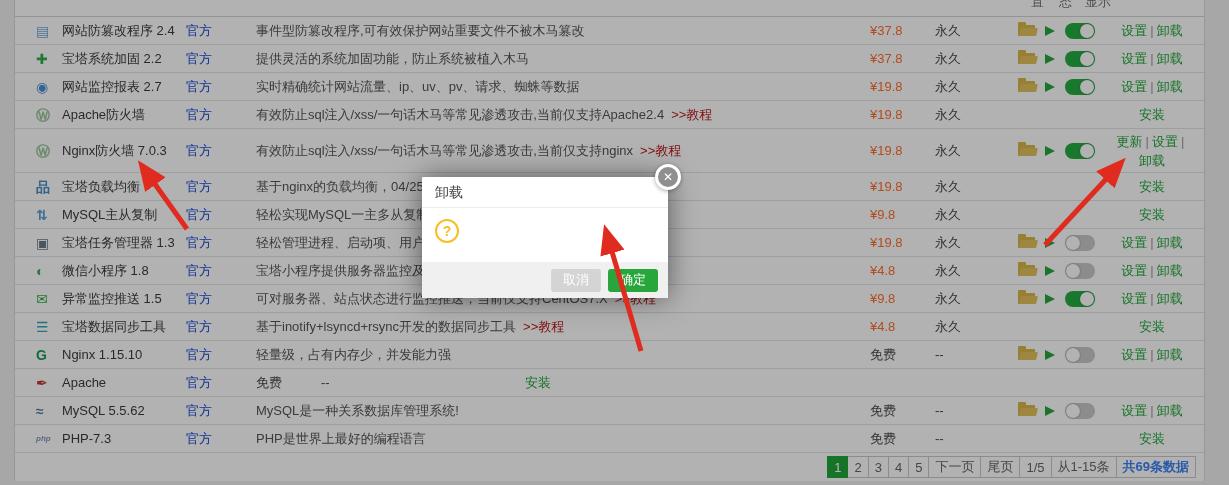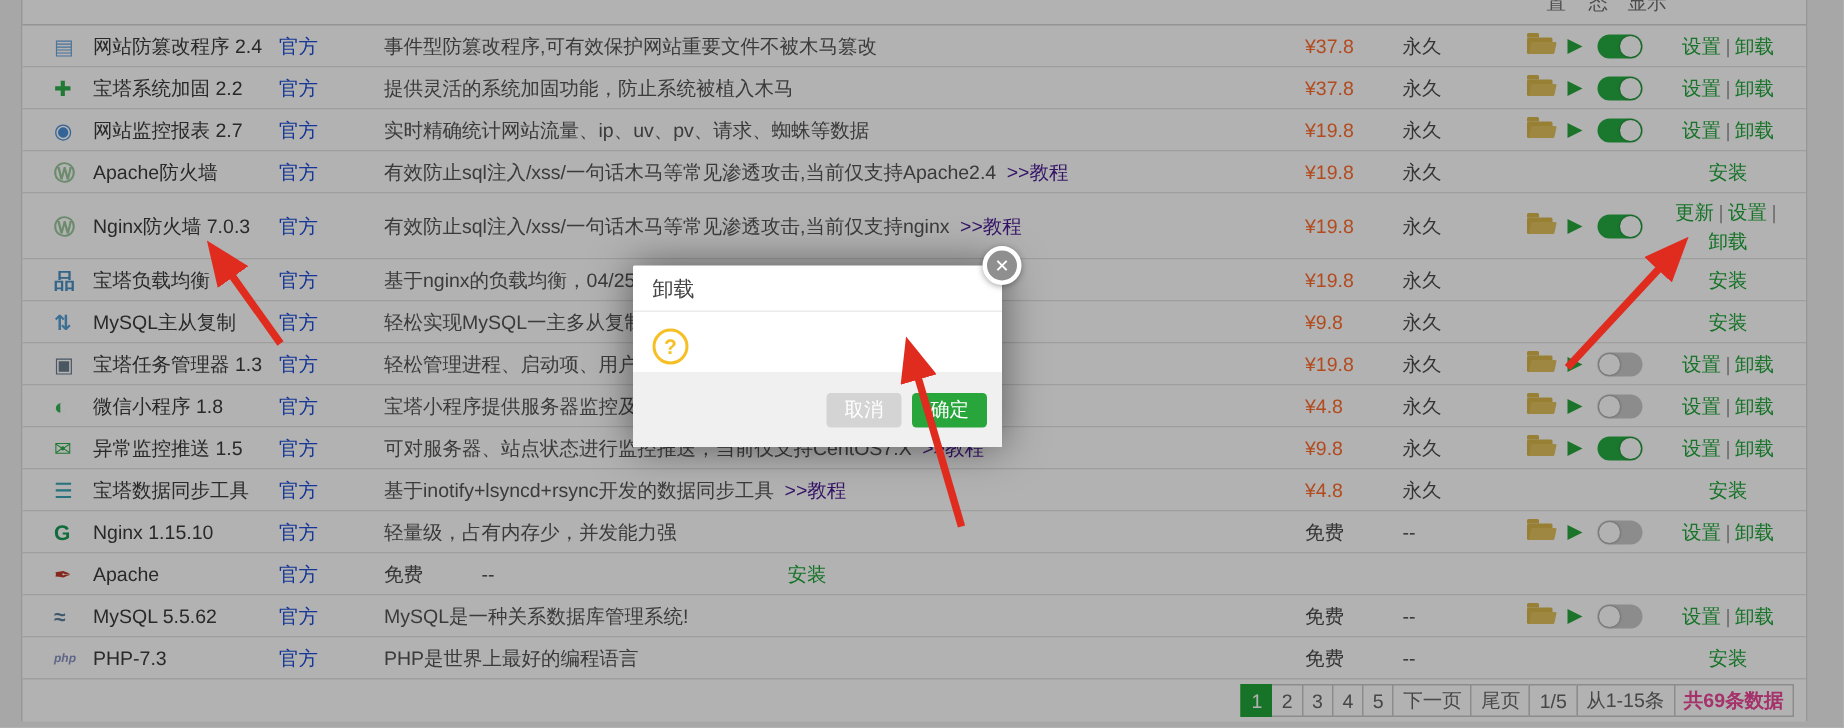--- a/index.html
+++ b/index.html
@@ -20,21 +20,21 @@
   .trow{display:flex;align-items:center;height:28px;border-bottom:1px solid #e3e3e3;
     font-size:13px;color:#4c4c4c;box-sizing:border-box;background:#fff}
   .trow.tall{height:44px}
   .cell{flex:none}
   .c-icon{width:26px;margin-left:21px;display:flex;align-items:center}
   .app-icon{font-size:14px;line-height:16px;font-weight:bold;display:inline-block}
   .app-icon.small{font-size:8px;font-style:italic;letter-spacing:0}
   .c-name{width:124px;color:#3c3c3c;white-space:nowrap;overflow:hidden}
   .c-vendor{width:70px;color:#1d4ed8}
   .c-desc{flex:1 1 auto;min-width:0;white-space:nowrap;overflow:hidden;color:#555}
-  .tutorial-link{color:#4c1d95;margin-left:7px;cursor:pointer}
+  .tutorial-link{color:#b91c1c;margin-left:7px;cursor:pointer}
   .c-price{width:65px;color:#ff6d2e}
   .c-price.free{color:#4c4c4c}
   .c-term{width:83px}
   .c-controls{width:90px;display:flex;align-items:center;gap:10px}
   .c-actions{width:88px;text-align:center;padding-right:8px;line-height:19px;white-space:nowrap}
   .action-link{color:#20a53a;cursor:pointer;text-decoration:none}
   .sep{color:#9a9a9a;margin:0 3px}
   
   .folder{width:17px;height:11px;background:#d9b64a;border-radius:1px;position:relative;
     display:inline-block;cursor:pointer}
@@ -51,35 +51,35 @@
     box-shadow:0 0 2px rgba(0,0,0,.4)}
   .toggle.on .knob{right:1px}
   .toggle.off .knob{left:1px}
   
   .pager{height:28px;display:flex;justify-content:flex-end;align-items:center;padding-right:8px}
   .pbox{height:22px;min-width:21px;box-sizing:border-box;border:1px solid #c9c9c9;margin-left:-1px;
     display:flex;align-items:center;justify-content:center;font-size:13px;color:#666;
     padding:0 6px;background:#fff;cursor:pointer;position:relative}
   .pbox.active{background:#20a53a;border-color:#20a53a;color:#fff;z-index:1}
   .pbox.info{cursor:default}
-  .pbox.strong{font-weight:bold;color:#ec4899}
+  .pbox.strong{font-weight:bold;color:#3b82f6}
   
   .overlay{position:absolute;left:0;top:0;right:0;bottom:0;background:rgba(0,0,0,.30);z-index:10}
   
   .modal{position:absolute;left:422px;top:177px;width:246px;height:121px;background:#fff;
     z-index:20;box-shadow:0 0 28px rgba(0,0,0,.5);border-radius:1px}
   .modal-header{height:30px;line-height:30px;padding-left:13px;font-size:14px;color:#444;
     border-bottom:1px solid #ececec}
   .modal-body{display:flex;padding:9px 10px 0 13px;gap:9px;align-items:flex-start}
   .q-icon{width:24px;height:24px;border:2px solid #f5bf25;border-radius:50%;color:#f5bf25;
     font-weight:bold;font-size:14px;display:flex;align-items:center;justify-content:center;
     flex:none;box-sizing:border-box;margin-top:2px}
   .modal-msg{font-size:13px;color:#555;line-height:20px}
   .msg-line1{display:block;white-space:nowrap}
-  .modal-footer{position:absolute;bottom:0;left:0;right:0;height:50px;background:#f0f0f0;
+  .modal-footer{position:absolute;bottom:0;left:0;right:0;height:36px;background:#f0f0f0;
     display:flex;align-items:center;justify-content:flex-end;gap:7px;padding-right:10px}
   .btn{height:23px;padding:0 12px;font-size:13px;color:#fff;border:none;border-radius:3px;
     display:flex;align-items:center;cursor:pointer;font-family:inherit}
   .btn-cancel{background:#d4d4d4}
   .btn-confirm{background:#28a63c}
   .modal-close{position:absolute;top:-13px;right:-13px;width:20px;height:20px;border-radius:50%;
     background:#8f8f8f;border:3px solid #fff;color:#fff;display:flex;align-items:center;
     justify-content:center;font-size:12px;font-weight:bold;cursor:pointer;
     box-shadow:0 1px 4px rgba(0,0,0,.35)}
   

